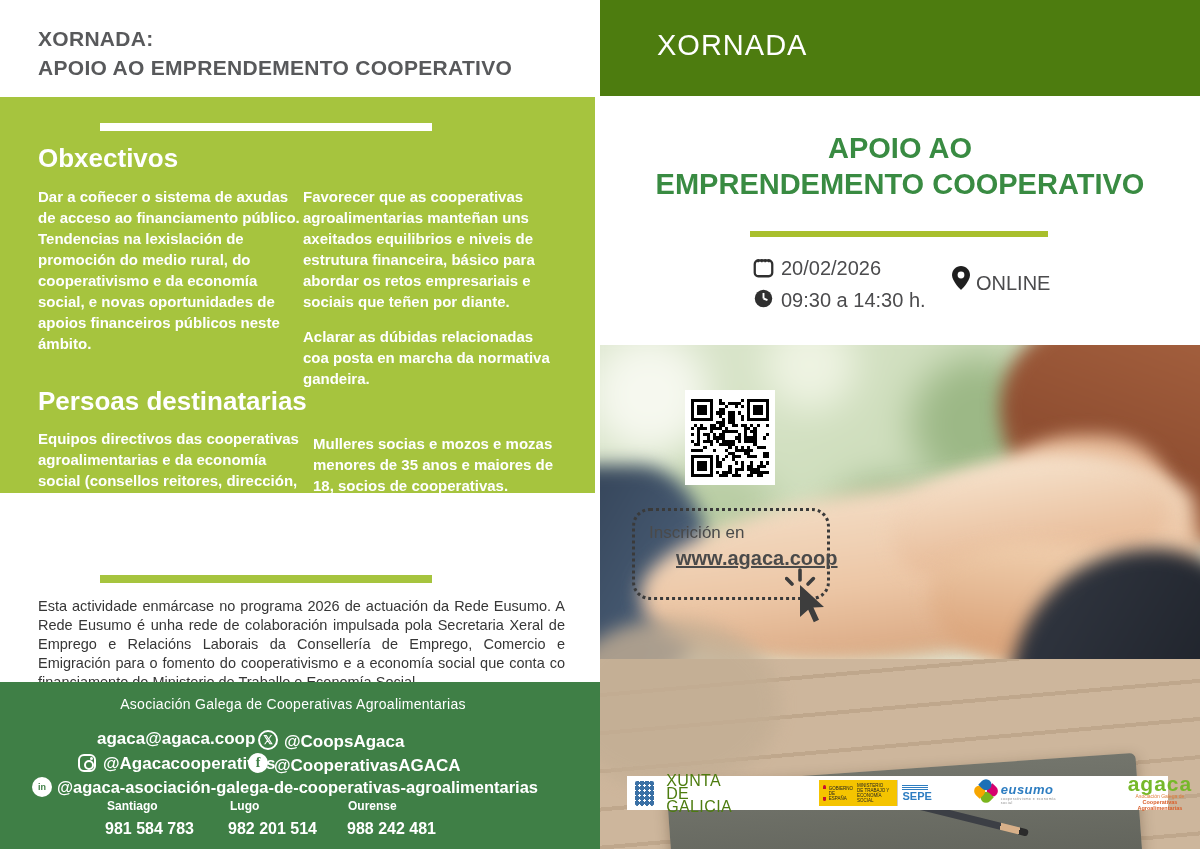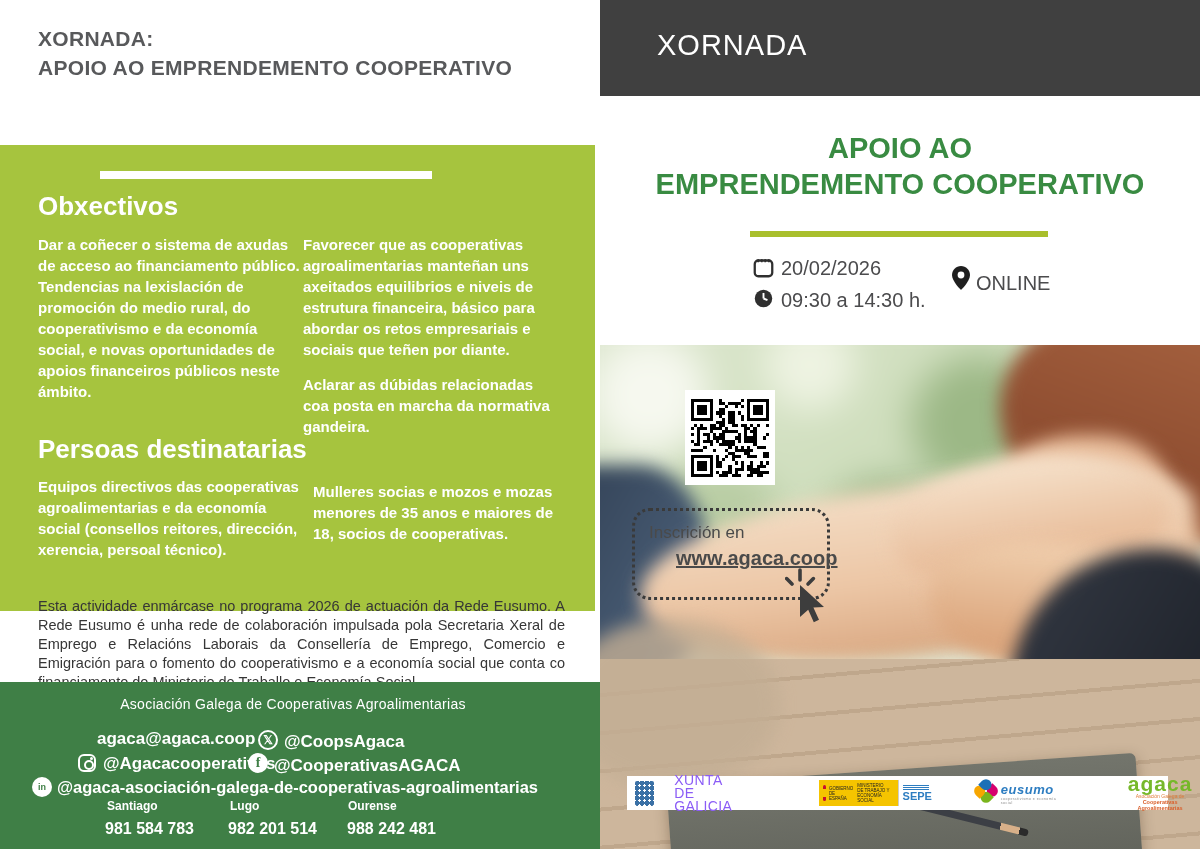--- a/index.html
+++ b/index.html
@@ -3,21 +3,21 @@
 <meta charset="utf-8">
 <style>
   * { margin:0; padding:0; box-sizing:border-box; }
   html,body { width:1200px; height:849px; }
   body { font-family:"Liberation Sans", sans-serif; background:#fff; }
   #poster { position:relative; width:1200px; height:849px; overflow:hidden; background:#fff; }
 
   
   .hdr-left { position:absolute; left:38px; top:24px; color:#58595b; font-weight:bold;
               font-size:21px; line-height:29px; letter-spacing:.3px; }
-  .green-block { position:absolute; left:0; top:97px; width:595px; height:466px; background:#a6c43e;margin-top:48px; }
+  .green-block { position:absolute; left:0; top:97px; width:595px; height:396px; background:#a6c43e; }
   .rule-white { position:absolute; left:100px; top:26px; width:332px; height:8px; background:#fff; }
   .gb-h { position:absolute; left:38px; color:#fff; font-weight:bold; font-size:26px; }
   .gb-h1 { top:46px; }
   .gb-h2 { top:289px; }
   .gb-col { position:absolute; color:#fff; font-size:15px; line-height:21px; font-weight:bold; }
   .c-obj1 { left:38px; top:89px; width:264px; }
   .c-obj2 { left:303px; top:89px; width:260px; }
   .c-obj2 p + p { margin-top:14px; }
   .c-aud1 { left:38px; top:331px; width:268px; }
   .c-aud2 { left:313px; top:336px; width:254px; }
@@ -37,21 +37,21 @@
   .ig-ic { width:18px; height:18px; border:2px solid #fff; border-radius:6px; position:relative; }
   .ig-ic::before { content:""; position:absolute; left:4px; top:4px; width:6px; height:6px;
                    border:2px solid #fff; border-radius:50%; }
   .ig-ic::after { content:""; position:absolute; right:1px; top:1px; width:3px; height:3px;
                   background:#fff; border-radius:50%; }
   .f-city { position:absolute; font-size:12px; font-weight:bold; }
   .f-phone { position:absolute; font-size:16px; font-weight:bold; }
 
   
   .page-right { position:absolute; left:600px; top:0; width:600px; height:849px; background:#fff; }
-  .r-bar { position:absolute; left:0; top:0; width:600px; height:96px; background:#404040; }
+  .r-bar { position:absolute; left:0; top:0; width:600px; height:96px; background:#4d7c0f; }
   .r-bar-title { position:absolute; left:57px; top:29px; color:#fff; font-size:29px; letter-spacing:1px; }
   .r-title { position:absolute; left:0; top:130px; width:600px; text-align:center; color:#398b42;
              font-weight:bold; font-size:29px; line-height:36px; }
   .r-underline { position:absolute; left:150px; top:231px; width:298px; height:6px; background:#a9bf2c; }
   .meta { position:absolute; color:#4b4b4d; font-size:20px; }
   .meta-ic { position:absolute; width:21px; height:21px; }
 
   
   .photo { position:absolute; left:0; top:345px; width:600px; height:504px; overflow:hidden; background:#e4e9d8; }
   .ph { position:absolute; }
@@ -65,21 +65,21 @@
   .insc-label { font-size:17px; color:#4a4a4a; }
   .insc-url { font-size:20px; font-weight:bold; color:#4a4a4a; text-decoration:underline; margin-top:4px; display:inline-block;margin-left:27px; }
 
   
   .logo-band { position:absolute; left:27px; top:431px; width:541px; height:34px; background:#fff;
                display:flex; align-items:center; }
   .xunta { display:flex; align-items:center; margin-left:8px; }
   .xunta-sq { width:25px; height:25px; background:#3a70a5; border-radius:2px;
               background-image:radial-gradient(#ffffff 1px, transparent 1.2px);
               background-size:5px 5px; background-position:2px 2px; }
-  .xunta-tx { margin-left:20px; color:#8b5cf6; font-size:14px; line-height:13px; letter-spacing:.4px; }
+  .xunta-tx { margin-left:12px; color:#4d7c0f; font-size:16px; line-height:13px; letter-spacing:.4px; }
   .gob { display:flex; align-items:stretch; margin-left:54px; height:26px;padding-left:27px; }
   .gob-yellow { display:flex; align-items:center; background:#f5c400; padding:0 4px; height:26px; }
   .escudo { width:9px; height:16px; background:linear-gradient(180deg,#c8102e 25%,#f5c400 25%,#f5c400 75%,#c8102e 75%); border-radius:2px; margin-right:3px; }
   .gob-tx { font-size:4.5px; line-height:5px; color:#222; margin-right:4px; }
   .sepe { display:flex; flex-direction:column; justify-content:center; background:#fff; border-left:1px solid #ccc;
           padding:1px 4px; }
   .sepe-lines { width:26px; height:6px; background:repeating-linear-gradient(180deg,#2d7dc1 0 1px,transparent 1px 2px); }
   .sepe-tx { color:#2d7dc1; font-weight:bold; font-size:11px; line-height:11px; }
   .eusumo { display:flex; align-items:center; margin-left:40px; }
   .pin { position:relative; width:24px; height:24px; }

